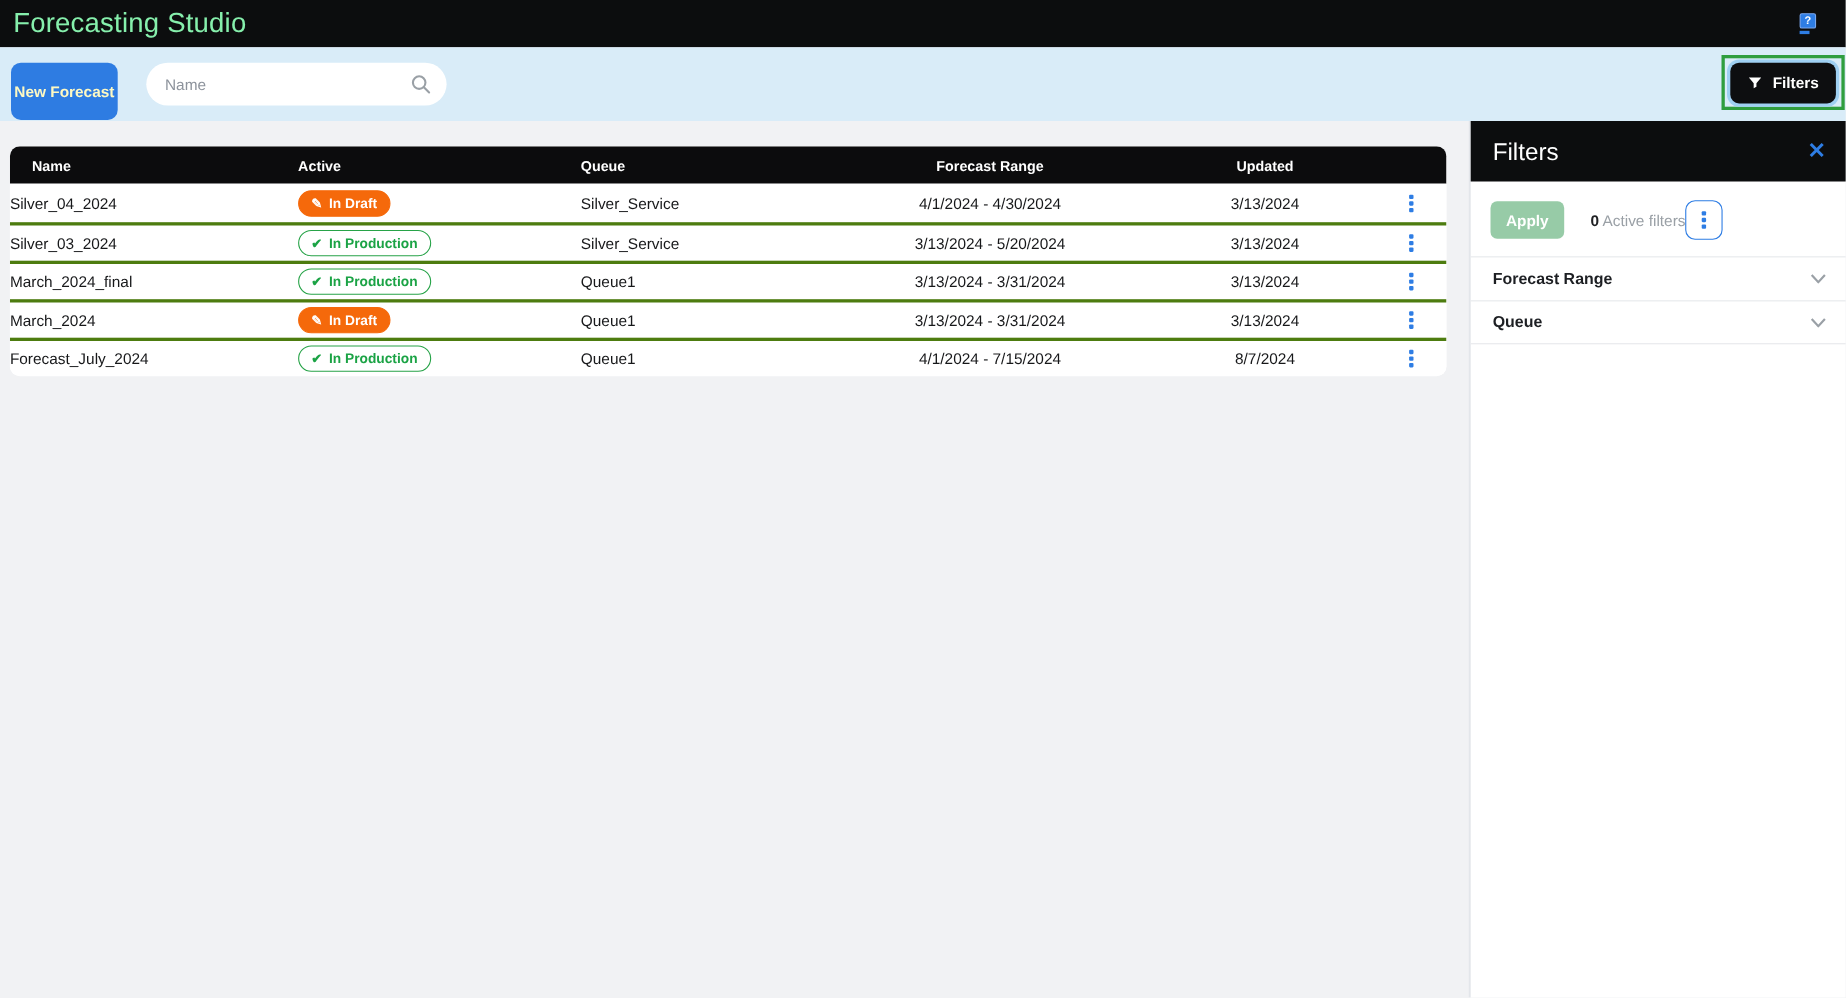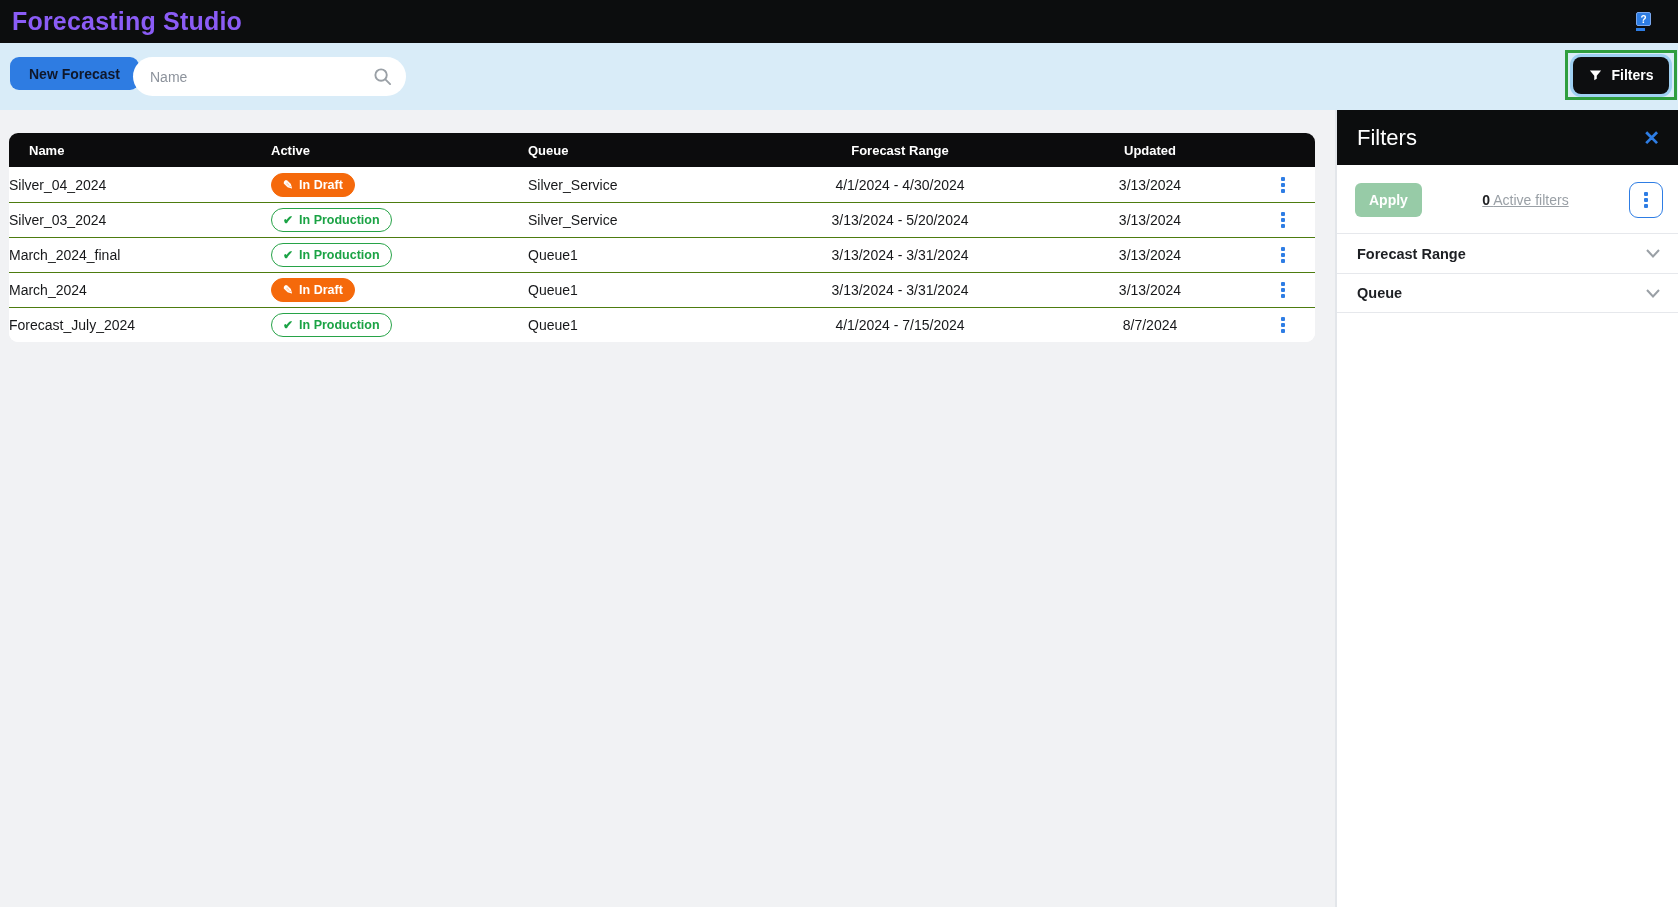--- a/index.html
+++ b/index.html
@@ -3,31 +3,31 @@
 <meta charset="utf-8">
 <style>
   * { margin:0; padding:0; box-sizing:border-box; }
   html,body { width:1678px; height:907px; }
   body { font-family:"Liberation Sans", sans-serif; background:#f1f2f4; overflow:hidden; }
   #app { position:relative; width:1678px; height:907px; }
 
   
   .app-header { position:absolute; left:0; top:0; width:1678px; height:43px;
     background:#0c0d0e; display:flex; align-items:center; }
-  .app-title { color:#8b5cf6; font-size:25px; font-weight:700; margin-left:12px; letter-spacing:.2px; }
+  .app-title { color:#86efac; font-size:25px; font-weight:400; margin-left:12px; letter-spacing:.2px; }
   .help-icon { position:absolute; right:26px; top:12px; width:16px; height:19px; cursor:pointer; }
   .help-icon .sq { position:absolute; left:0; top:0; width:15px; height:14px; background:#2e7de4;
     border:1px solid #7aa7ee; border-radius:2px; color:#fff; font-size:10px; font-weight:700;
     display:flex; align-items:center; justify-content:center; }
   .help-icon .tab { position:absolute; left:0; bottom:0; width:9px; height:3px; background:#2e7de4; }
 
   
   .toolbar { position:absolute; left:0; top:43px; width:1678px; height:67px; background:#d9ecf8; }
-  .btn-new { position:absolute; left:10px; top:14px; height:33px; padding:0 19px;
-    background:#2e7ce2; color:#0f172a; font-size:14px; font-weight:700; border:none;
+  .btn-new { position:absolute; left:10px; top:14px; height:52px; padding:0 3px;
+    background:#2e7ce2; color:#fef9c3; font-size:14px; font-weight:700; border:none;
     border-radius:9px; cursor:pointer; font-family:inherit; }
   .search-wrap { position:absolute; left:133px; top:14px; width:273px; height:39px; }
   .search-input { width:100%; height:100%; border:none; border-radius:20px; background:#fff;
     padding:0 44px 0 17px; font-size:14px; color:#3c4043; outline:none; font-family:inherit; }
   .search-input::placeholder { color:#8d939c; opacity:1; }
   .search-icon { position:absolute; right:14px; top:10px; width:19px; height:19px; }
 
   
   .filters-annotation { position:absolute; right:1px; top:7px; width:112px; height:50px;
     border:3px solid #2f9e3f; display:flex; align-items:center; justify-content:center; }
@@ -37,21 +37,21 @@
 
   
   .main-area { position:absolute; left:0; top:110px; width:1333px; height:797px; background:#f1f2f4; }
   .table-card { position:absolute; left:9px; top:23px; width:1306px; border-radius:9px;
     overflow:hidden; background:#fff; }
   .tgrid { display:grid; grid-template-columns:262px 257px 222px 300px 200px 65px; align-items:center; }
   .thead { background:#0c0c0d; height:34px; }
   .thead .th { color:#fff; font-size:13px; font-weight:700; }
   .th-name { padding-left:20px; }
   .th-range, .th-updated { text-align:center; }
-  .trow { height:35px; background:#fff; border-top:1px solid #4d7c0f; cursor:pointer; }
+  .trow { height:35px; background:#fff; border-top:3px solid #4d7c0f; cursor:pointer; }
   .trow:first-child { border-top:none; }
   .cell { font-size:14px; color:#17181a; }
   .c-name { }
   .c-range, .c-updated { text-align:center; }
   .c-actions { display:flex; justify-content:center; }
 
   
   .pill { display:inline-flex; align-items:center; gap:6px; height:24px; padding:0 11px;
     border-radius:13px; font-size:12.5px; font-weight:700; }
   .pill--draft { background:#f5690b; color:#fff; border:1.5px solid #f5690b; }
@@ -61,24 +61,24 @@
   
   .kebab { display:flex; flex-direction:column; gap:2px; align-items:center; padding:4px 6px; cursor:pointer; }
   .kebab i { width:4px; height:4px; background:#2e7de4; border-radius:1px; display:block; }
 
   
   .filters-panel { position:absolute; left:1335px; top:110px; width:343px; height:797px;
     background:#fff; border-left:2px solid #e3e6ea; }
   .fp-header { height:55px; background:#0c0d0e; display:flex; align-items:center; justify-content:space-between; }
   .fp-title { color:#fff; font-size:22px; font-weight:400; margin-left:20px; }
   .fp-close { margin-right:18px; color:#2e7de4; font-size:20px; font-weight:700; cursor:pointer; line-height:1; }
-  .fp-actions { display:flex; align-items:center; justify-content:space-between; padding:17px 15px 0 18px; }
+  .fp-actions { display:flex; align-items:center; padding:17px 15px 0 18px; }
   .btn-apply { height:34px; padding:0 14px; background:#97cba7; color:#fff; font-size:14px; font-weight:700;
     border:none; border-radius:6px; cursor:pointer; font-family:inherit; }
-  .active-filters { font-size:14px; color:#9aa0a6; margin-left:0;text-decoration:underline; }
+  .active-filters { font-size:14px; color:#9aa0a6; margin-left:24px; }
   .active-filters b { color:#202124; font-weight:700; }
   .fp-kebab { width:34px; height:36px; border:1px solid #2e7de4; border-radius:9px; background:#fff;
     display:flex; align-items:center; justify-content:center; cursor:pointer; }
   .fp-sections { margin-top:15px; }
   .fp-section { height:40px; border-top:1px solid #e6e8ec; display:flex; align-items:center;
     justify-content:space-between; padding:0 18px 0 20px; cursor:pointer; }
   .fp-sections .fp-section:last-child { border-bottom:1px solid #e6e8ec; }
   .fp-section-label { font-size:14.5px; font-weight:700; color:#1d1f23; }
   .chev { width:14px; height:9px; }
 </style>

